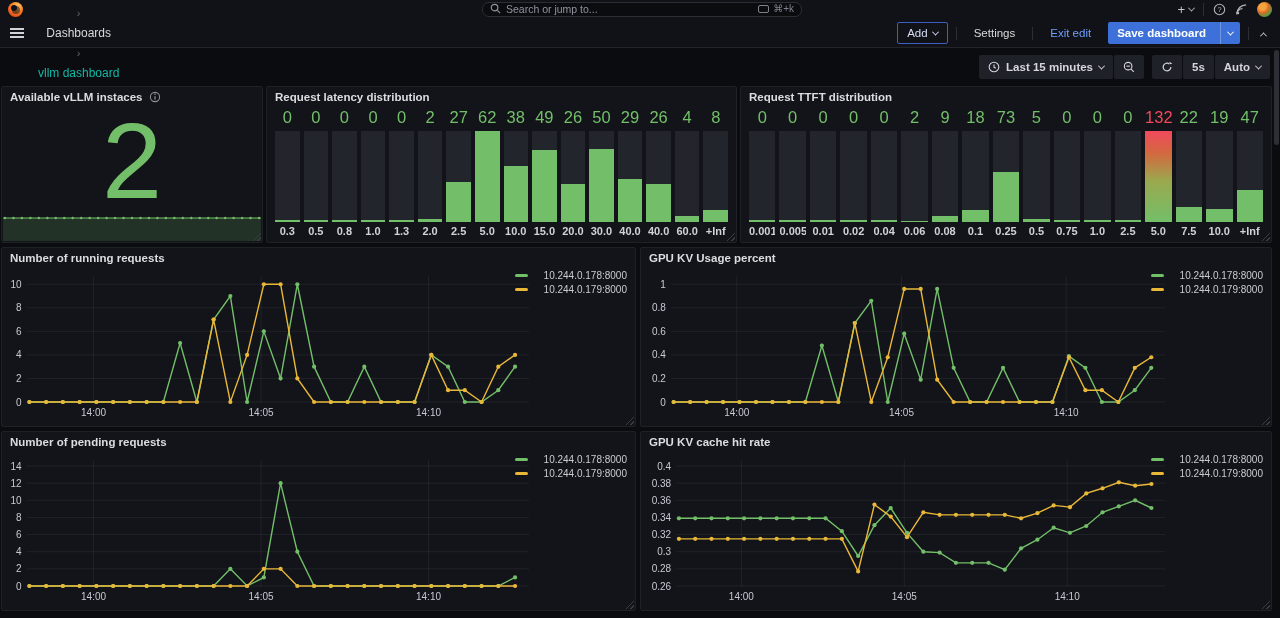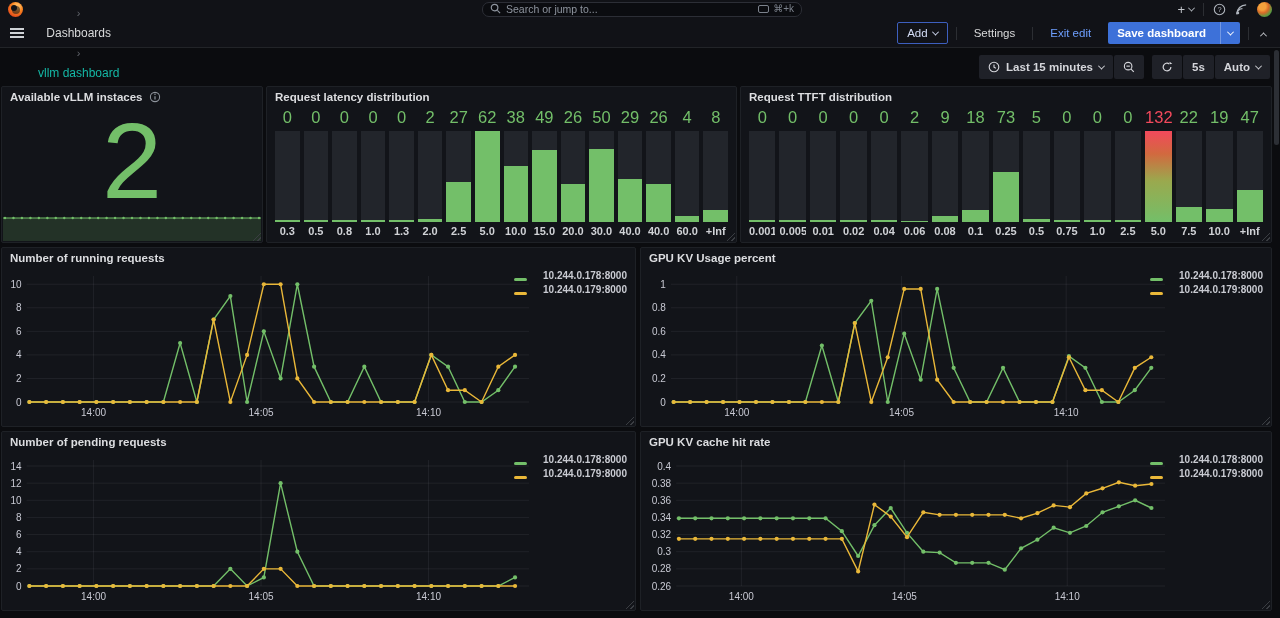--- a/index.html
+++ b/index.html
@@ -80,21 +80,21 @@
   .bg-col{ flex:1; display:flex; flex-direction:column; min-width:0;}
   .bg-val{ height:22px; font-size:16.5px; text-align:center; color:#73bf69; }
   .bg-track{ flex:1; position:relative; background:#22252b; margin-top:1px;}
   .bg-fill{ position:absolute; left:0; right:0; bottom:0; background:#73bf69; }
   .bg-fill.grad{ background:linear-gradient(to top,#73bf69 0%,#9aa94e 45%,#d2693f 75%,#f2495c 100%); }
   .bg-lab{ height:16px; padding-top:3px; font-size:11px; font-weight:700; text-align:center; color:#d0d2d6;
     white-space:nowrap; overflow:hidden;}
   
   .ts{ position:absolute; left:4px; top:20px; }
   .legend{ position:absolute; top:22px; right:8px; display:flex; flex-direction:column; gap:3px; z-index:2;}
-  .leg-item{ display:flex; align-items:flex-end; gap:16px; cursor:pointer;font-weight:bold;}
+  .leg-item{ display:flex; align-items:center; gap:16px; cursor:pointer;}
   .leg-dash{ width:13px; height:3.5px; border-radius:2px; }
   .leg-lab{ font-size:10px; color:#c9cbd2; }
   
   .scrollbar{ position:absolute; right:1px; top:50px; width:5px; height:95px; border-radius:3px; background:#2c2f35; }
 </style>
 </head>
 <body>
 
 <div id="app">
 

